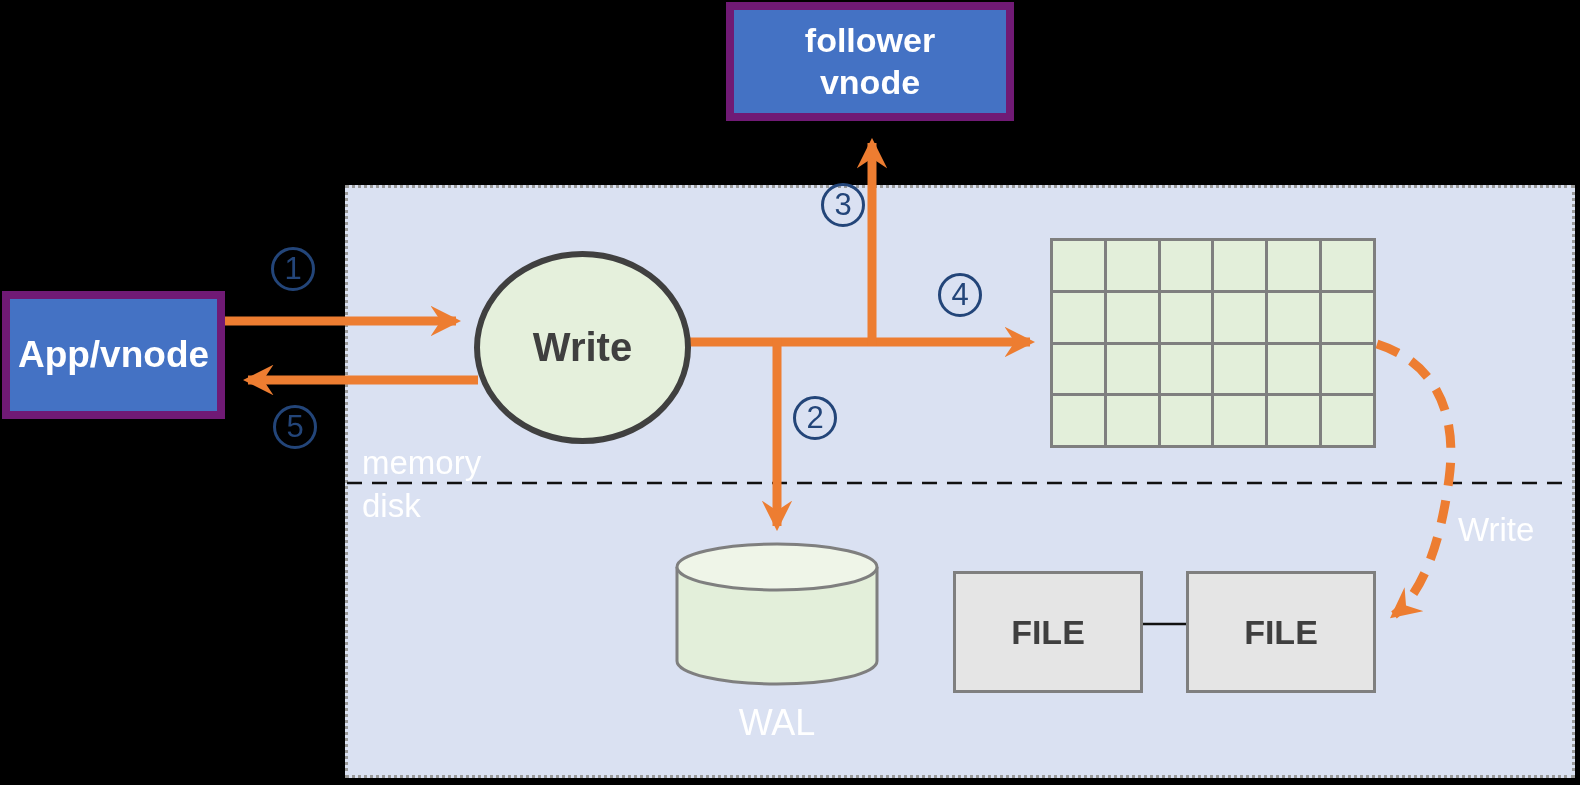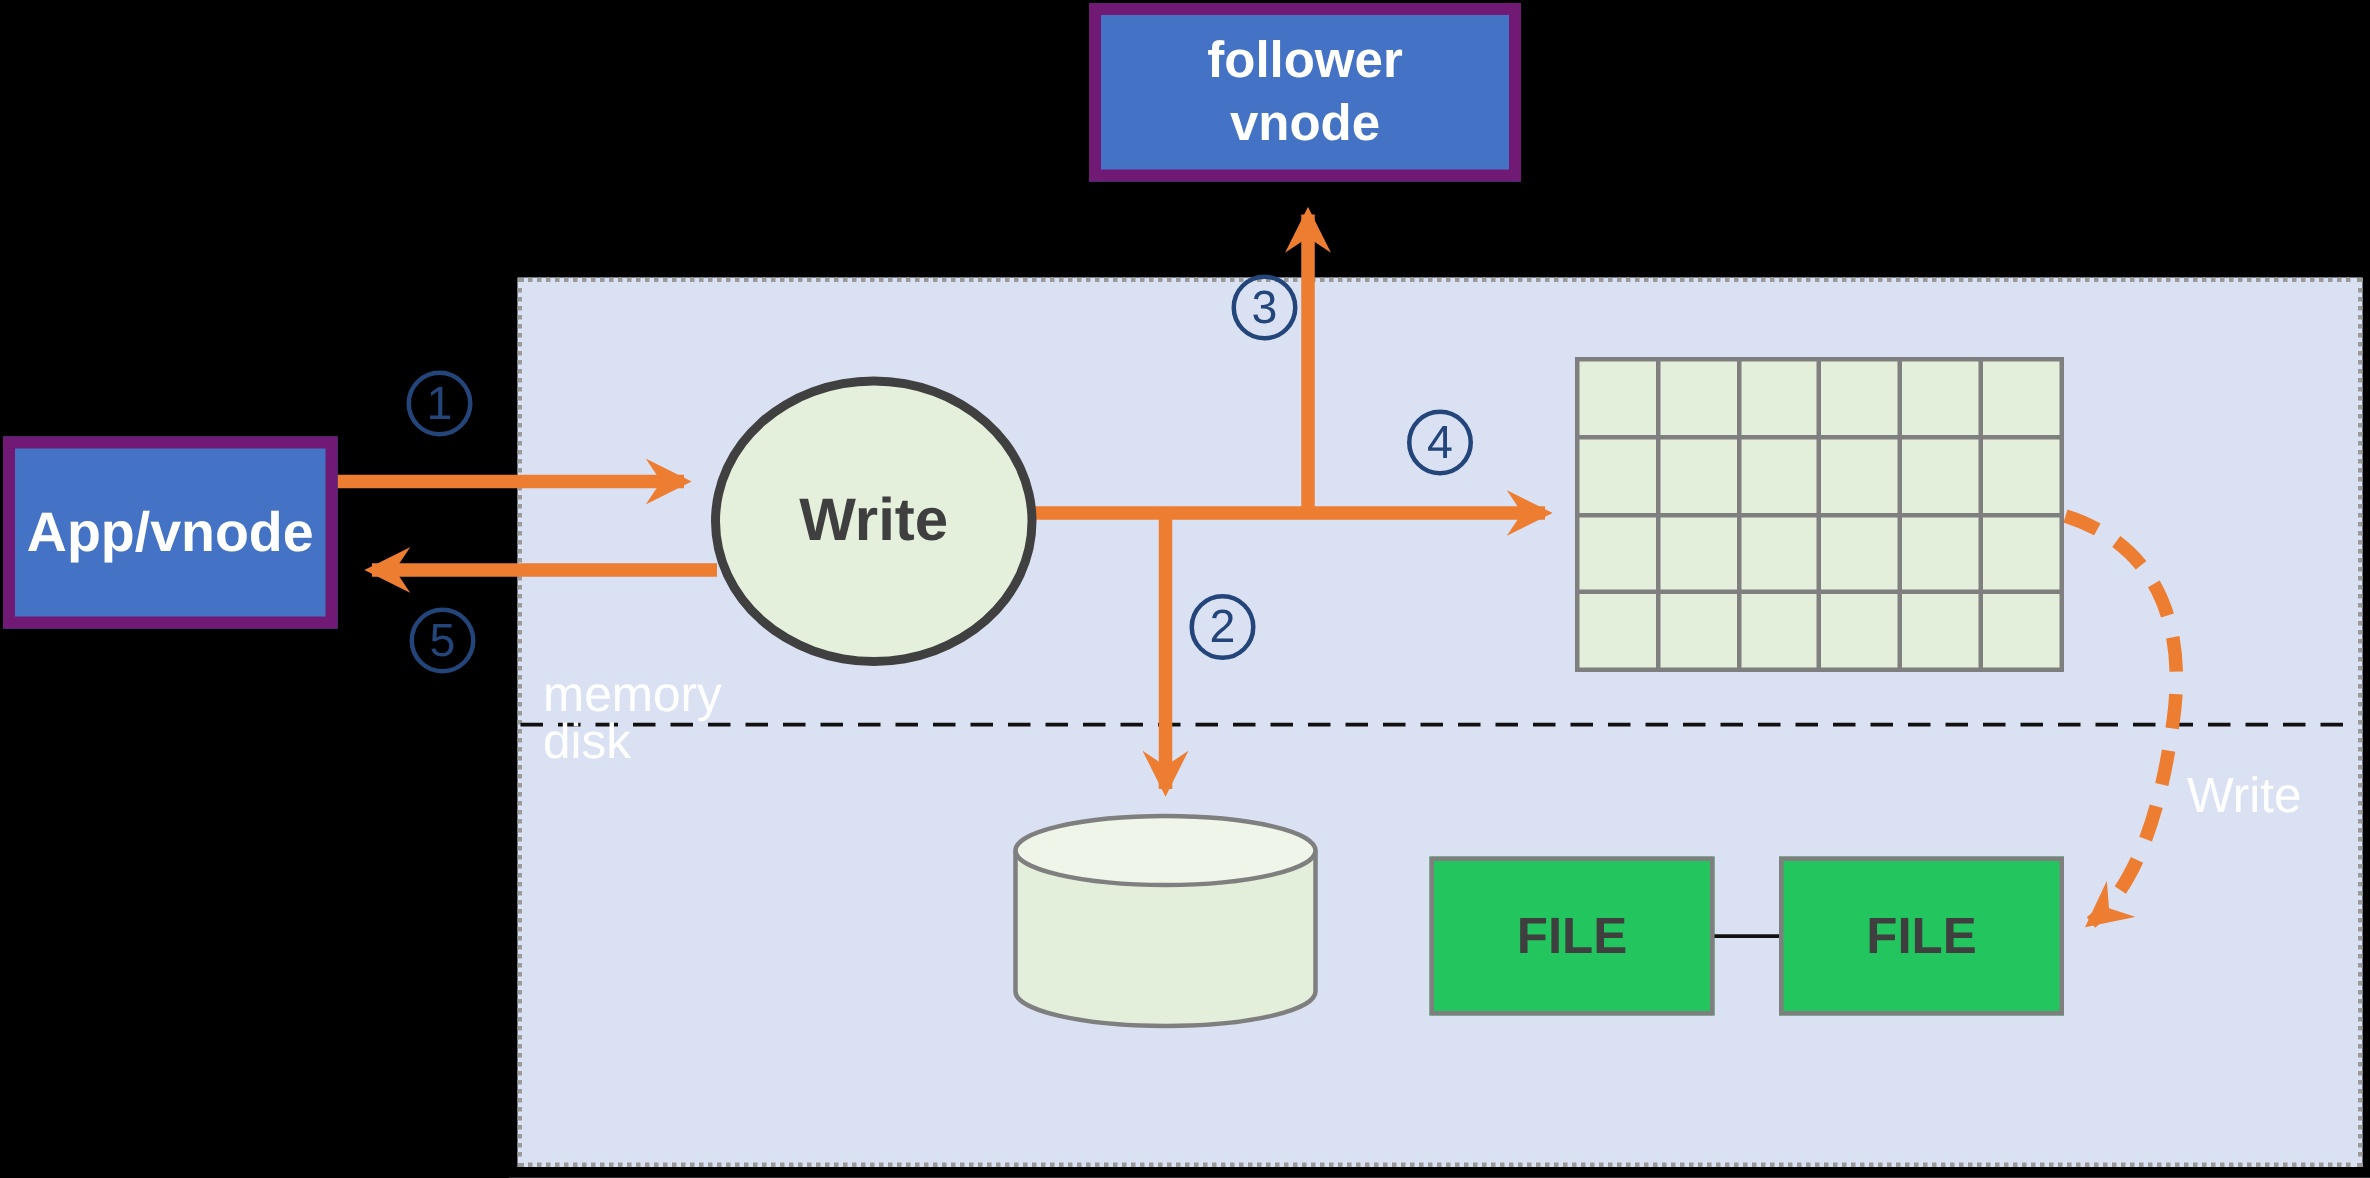--- a/index.html
+++ b/index.html
@@ -54,34 +54,34 @@
     display: grid;
     grid-template-rows: repeat(4, 1fr);
     grid-template-columns: repeat(6, 1fr);
     gap: 3px; padding: 3px;
     box-sizing: border-box;
   }
   .memgrid .cell { background: #E3EFDA; }
 
   
   .file-box {
-    width: 190px; height: 106px; top: 571px;
-    background: #22c55e;
+    width: 190px; height: 122px; top: 571px;
+    background: #e5e5e5;
     border: 3px solid #7F7F7F;
     display: flex; align-items: center; justify-content: center;
     font-size: 34px; font-weight: bold; color: #3F3F3F;
     box-sizing: border-box;
   }
   .file-left  { left: 953px; }
   .file-right { left: 1186px; }
 
   
   .plain { color: #ffffff; font-size: 33px; }
   .lbl-memory { left: 362px; top: 444px; }
-  .lbl-disk   { left: 362px; top: 475px; }
+  .lbl-disk   { left: 362px; top: 487px; }
   .lbl-wal    { left: 677px; top: 702px; width: 200px; text-align: center; font-size: 36px; }
   .lbl-leader { left: 1230px; top: 710px; width: 320px; text-align: right; }
   .lbl-flush  { left: 1458px; top: 511px; }
 
   
   .step {
     width: 44px; height: 44px;
     border: 3px solid #234579;
     border-radius: 50%;
     color: #234579;
@@ -174,20 +174,21 @@
   <div class="abs blue-node app">
     <span>App/vnode</span>
   </div>
 
   <div class="abs write-circle">
     <span>Write</span>
   </div>
 
   <div class="abs plain lbl-memory">memory</div>
   <div class="abs plain lbl-disk">disk</div>
+  <div class="abs plain lbl-wal">WAL</div>
   <div class="abs plain lbl-flush">Write</div>
 
   <div class="abs step step-1">1</div>
   <div class="abs step step-2">2</div>
   <div class="abs step step-3">3</div>
   <div class="abs step step-4">4</div>
   <div class="abs step step-5">5</div>
 
 </div>
 

